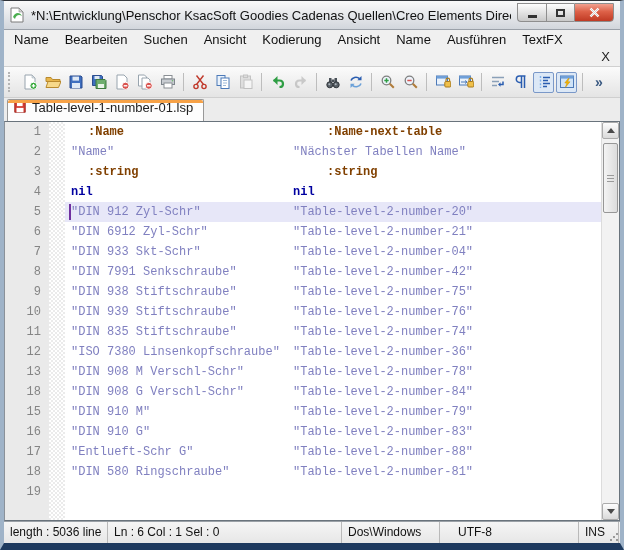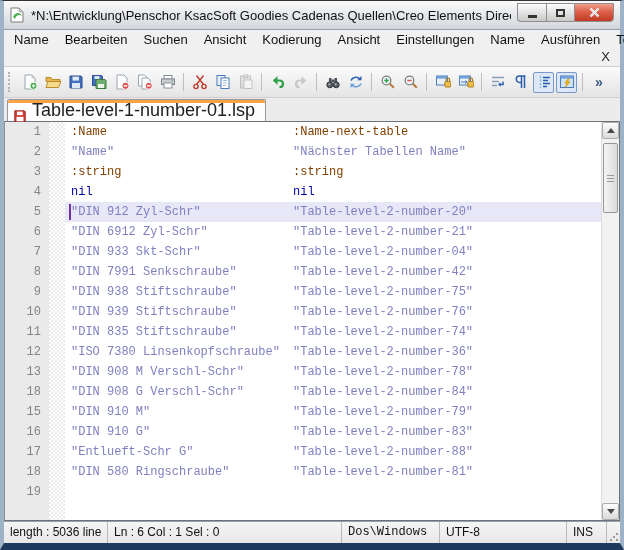--- a/index.html
+++ b/index.html
@@ -32,40 +32,40 @@
   .tgrip{width:4px;height:20px;border-left:2px dotted #b5b5b5;margin:0 4px 0 2px;}
   .tbtn{width:21px;height:21px;display:flex;align-items:center;justify-content:center;
     border:1px solid transparent;border-radius:2px;box-sizing:border-box;margin:0 1px;}
   .tbtn svg{width:16px;height:16px;}
   .tbtn.disabled{filter:grayscale(1);opacity:.45;}
   .tbtn.pressed{border-color:#7a98c8;background:#dce8f6;}
   .tsep{width:1px;height:18px;background:#bdbdbd;margin:0 4px;}
   .toverflow{margin-left:8px;color:#3B5A82;font-size:14px;font-weight:bold;}
   
   .tabbar{height:23px;flex:0 0 23px;display:flex;align-items:flex-end;background:#ECECEC;padding-left:3px;}
-  .tab{display:flex;align-items:flex-end;height:21px;background:#FDFDFD;border:1px solid #989898;
-    border-bottom:none;border-radius:2px 2px 0 0;padding:0 10px 0 5px;position:relative;font-size:18px;color:#222;}
+  .tab{display:flex;align-items:flex-start;height:21px;background:#FDFDFD;border:1px solid #989898;
+    border-bottom:none;border-radius:2px 2px 0 0;padding:0 10px 0 5px;position:relative;font-size:13px;color:#222;}
   .tab .tab-top{position:absolute;top:0;left:0;right:0;height:3px;background:#F7A247;border-radius:2px 2px 0 0;}
   .tab-icon{width:14px;height:14px;margin-right:5px;}
   .tab-icon svg{width:14px;height:14px;}
   
   .editor{flex:1;display:flex;border:1px solid #69737C;border-left-color:#8a9199;margin:0;overflow:hidden;background:#fff;}
   .gutter{width:44px;flex:0 0 44px;background:#EAEAEA;font-family:"Liberation Mono",monospace;
     font-size:12px;color:#858585;text-align:right;}
   .lnum{height:20px;line-height:20px;padding-right:8px;}
   .foldmargin{width:16px;flex:0 0 16px;
     background:conic-gradient(#ffffff 90deg,#ebebeb 90deg 180deg,#ffffff 180deg 270deg,#ebebeb 270deg);
     background-size:4px 4px;}
   .code{flex:1;font-family:"Liberation Mono",monospace;font-size:12px;background:#fff;overflow:hidden;}
   .crow{height:20px;line-height:20px;white-space:pre;position:relative;padding-left:6px;}
   .crow.current{background:#E7E7F8;}
   .col1{display:inline-block;width:222px;vertical-align:top;}
-  .tok-keyword{color:#804000;font-weight:normal;}
+  .tok-keyword{color:#804000;font-weight:bold;margin-left:17px;}
   .tok-string{color:#8080C0;}
-  .tok-literal{color:#0000A0;font-weight:normal;}
+  .tok-literal{color:#0000A0;font-weight:bold;}
   .caret{position:absolute;left:4px;top:2px;width:2px;height:16px;background:#7030A0;}
   .vscroll{width:17px;flex:0 0 17px;background:#F2F2F2;border-left:1px solid #dcdcdc;position:relative;}
   .sb-btn{position:absolute;left:0;width:17px;height:17px;background:linear-gradient(#FDFDFD,#DADADA);
     border:1px solid #ababab;box-sizing:border-box;border-radius:2px;display:flex;align-items:center;justify-content:center;}
   .sb-btn.up{top:0;}
   .sb-btn.down{bottom:0;}
   .tri-up{width:0;height:0;border-left:4px solid transparent;border-right:4px solid transparent;border-bottom:5px solid #4a4a4a;}
   .tri-down{width:0;height:0;border-left:4px solid transparent;border-right:4px solid transparent;border-top:5px solid #4a4a4a;}
   .sb-thumb{position:absolute;left:1px;top:21px;width:15px;height:70px;border:1px solid #979797;border-radius:2px;
     background:linear-gradient(90deg,#F4F4F4,#DCDCDC);box-sizing:border-box;}
@@ -114,21 +114,20 @@
   </div>
 
   <div class="menubar">
     <div class="menurow" id="menu-row-1">
         <span class="menu-item">Name</span>
         <span class="menu-item">Bearbeiten</span>
         <span class="menu-item">Suchen</span>
         <span class="menu-item">Ansicht</span>
         <span class="menu-item">Kodierung</span>
         <span class="menu-item">Ansicht</span>
-        <span class="menu-item">Einstellungen</span>
         <span class="menu-item">Name</span>
         <span class="menu-item">Ausführen</span>
         <span class="menu-item">TextFX</span>
       </div>
     <div class="menurow">
       <span class="menu-close">X</span>
     </div>
   </div>
 
   <div class="toolbar">
@@ -368,19 +367,19 @@
       <div class="sb-thumb"></div>
       <div class="sb-btn down">
           <span class="tri-down"></span>
         </div>
     </div>
   </div>
 
   <div class="statusbar" id="statusbar">
       <div class="pane" style="width: 104px;">length : 5036   line</div>
       <div class="pane" style="width: 234px;">Ln : 6   Col : 1   Sel : 0</div>
-      <div class="pane" style="width: 98px; font-family: Liberation Mono, monospace;">Dos\Windows</div>
-      <div class="pane" style="width: 127px;">UTF-8</div>
+      <div class="pane" style="width: 98px;">Dos\Windows</div>
+      <div class="pane" style="width: 127px; margin-left: 12px;">UTF-8</div>
       <div class="pane" style="width: 40px;">INS</div>
       <div class="grip"></div>
     </div>
 
 </div>
 
 </body></html>

